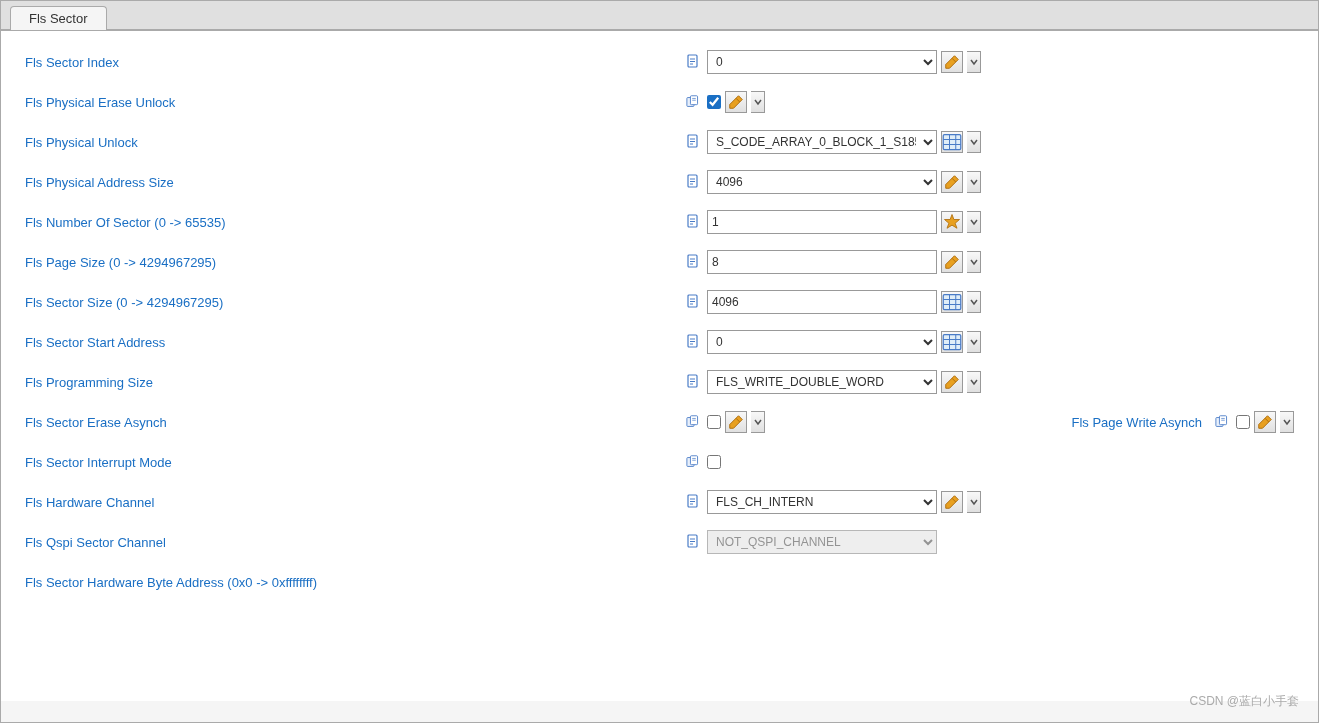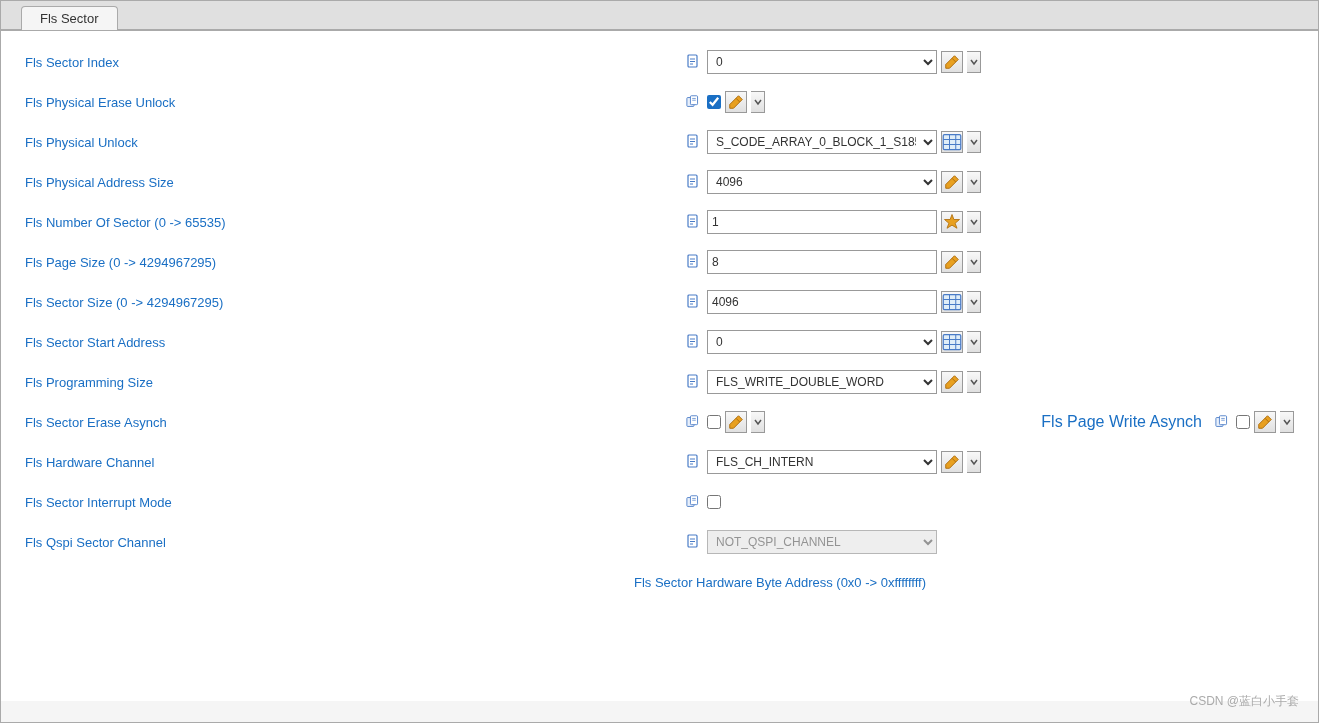--- a/index.html
+++ b/index.html
@@ -25,33 +25,32 @@
     .tab {
       background: #f5f5f5;
       border: 1px solid #aaa;
       border-bottom: none;
       padding: 4px 18px;
       font-size: 13px;
       color: #333;
       border-radius: 4px 4px 0 0;
       position: relative;
       bottom: -1px;
-      margin-left: 20px;
+      margin-left: 9px;
     }
     .content {
       padding: 16px 24px;
       background: #fff;
       min-height: 670px;
     }
     .row {
       display: flex;
       align-items: center;
       margin-bottom: 10px;
       min-height: 30px;
-      justify-content: flex-end;
     }
     .label {
       flex: 0 0 660px;
       color: #1a6fc4;
       font-size: 13px;
       cursor: default;
     }
     .field-area {
       display: flex;
       align-items: center;
@@ -115,21 +114,21 @@
     input[type="checkbox"] {
       width: 14px;
       height: 14px;
       cursor: pointer;
     }
     input[type="checkbox"].checked-blue {
       accent-color: #1a6fc4;
     }
     .half-label {
       color: #1a6fc4;
-      font-size: 16px;
+      font-size: 13px;
       margin-right: 8px;
       white-space: nowrap;
     }
     .watermark {
       position: absolute;
       bottom: 12px;
       right: 19px;
       color: #aaa;
       font-size: 12px;
     }
@@ -418,59 +417,59 @@
   </svg>
           </div>
           <div class="btn-dropdown">
             <svg viewBox="0 0 8 8" fill="none" xmlns="http://www.w3.org/2000/svg" width="8" height="8">
     <polyline points="1,2 4,6 7,2" stroke="#555" stroke-width="1.5" fill="none"></polyline>
   </svg>
           </div>
         </div>
       </div>
       <div class="row">
-        <div class="label">Fls Hardware Channel</div>
-        <div class="field-area">
-          <div class="field-icon">
-            <svg viewBox="0 0 16 16" fill="none" xmlns="http://www.w3.org/2000/svg">
-    <rect x="2" y="1" width="9" height="12" rx="1" fill="white" stroke="#4a7cc7" stroke-width="1.2"></rect>
-    <line x1="4" y1="5" x2="9" y2="5" stroke="#4a7cc7" stroke-width="1"></line>
-    <line x1="4" y1="7.5" x2="9" y2="7.5" stroke="#4a7cc7" stroke-width="1"></line>
-    <line x1="4" y1="10" x2="7" y2="10" stroke="#4a7cc7" stroke-width="1"></line>
-  </svg>
-          </div>
-          <select><option value="FLS_CH_INTERN">FLS_CH_INTERN</option></select>
-          <div class="btn-icon">
-            <svg viewBox="0 0 16 16" fill="none" xmlns="http://www.w3.org/2000/svg">
-    <path d="M10 3l3 3-7 7H3v-3l7-7z" fill="#e8a020" stroke="#b07010" stroke-width="0.8"></path>
-    <line x1="8" y1="5" x2="11" y2="8" stroke="#b07010" stroke-width="0.8"></line>
-  </svg>
-          </div>
-          <div class="btn-dropdown">
-            <svg viewBox="0 0 8 8" fill="none" xmlns="http://www.w3.org/2000/svg" width="8" height="8">
-    <polyline points="1,2 4,6 7,2" stroke="#555" stroke-width="1.5" fill="none"></polyline>
-  </svg>
-          </div>
-        </div>
-      </div>
-      <div class="row">
         <div class="label">Fls Sector Interrupt Mode</div>
         <div class="field-area">
           <div class="field-icon">
             <svg viewBox="0 0 18 18" fill="none" xmlns="http://www.w3.org/2000/svg">
     <rect x="1" y="4" width="8" height="10" rx="1" fill="#e8f0fb" stroke="#4a7cc7" stroke-width="1"></rect>
     <rect x="5" y="2" width="8" height="10" rx="1" fill="white" stroke="#4a7cc7" stroke-width="1"></rect>
     <line x1="7" y1="5" x2="11" y2="5" stroke="#4a7cc7" stroke-width="0.8"></line>
     <line x1="7" y1="7" x2="11" y2="7" stroke="#4a7cc7" stroke-width="0.8"></line>
   </svg>
           </div>
           <input type="checkbox" style="">
         </div>
       </div>
       <div class="row">
+        <div class="label">Fls Hardware Channel</div>
+        <div class="field-area">
+          <div class="field-icon">
+            <svg viewBox="0 0 16 16" fill="none" xmlns="http://www.w3.org/2000/svg">
+    <rect x="2" y="1" width="9" height="12" rx="1" fill="white" stroke="#4a7cc7" stroke-width="1.2"></rect>
+    <line x1="4" y1="5" x2="9" y2="5" stroke="#4a7cc7" stroke-width="1"></line>
+    <line x1="4" y1="7.5" x2="9" y2="7.5" stroke="#4a7cc7" stroke-width="1"></line>
+    <line x1="4" y1="10" x2="7" y2="10" stroke="#4a7cc7" stroke-width="1"></line>
+  </svg>
+          </div>
+          <select><option value="FLS_CH_INTERN">FLS_CH_INTERN</option></select>
+          <div class="btn-icon">
+            <svg viewBox="0 0 16 16" fill="none" xmlns="http://www.w3.org/2000/svg">
+    <path d="M10 3l3 3-7 7H3v-3l7-7z" fill="#e8a020" stroke="#b07010" stroke-width="0.8"></path>
+    <line x1="8" y1="5" x2="11" y2="8" stroke="#b07010" stroke-width="0.8"></line>
+  </svg>
+          </div>
+          <div class="btn-dropdown">
+            <svg viewBox="0 0 8 8" fill="none" xmlns="http://www.w3.org/2000/svg" width="8" height="8">
+    <polyline points="1,2 4,6 7,2" stroke="#555" stroke-width="1.5" fill="none"></polyline>
+  </svg>
+          </div>
+        </div>
+      </div>
+      <div class="row">
         <div class="label">Fls Qspi Sector Channel</div>
         <div class="field-area">
           <div class="field-icon">
             <svg viewBox="0 0 16 16" fill="none" xmlns="http://www.w3.org/2000/svg">
     <rect x="2" y="1" width="9" height="12" rx="1" fill="white" stroke="#4a7cc7" stroke-width="1.2"></rect>
     <line x1="4" y1="5" x2="9" y2="5" stroke="#4a7cc7" stroke-width="1"></line>
     <line x1="4" y1="7.5" x2="9" y2="7.5" stroke="#4a7cc7" stroke-width="1"></line>
     <line x1="4" y1="10" x2="7" y2="10" stroke="#4a7cc7" stroke-width="1"></line>
   </svg>
           </div>

